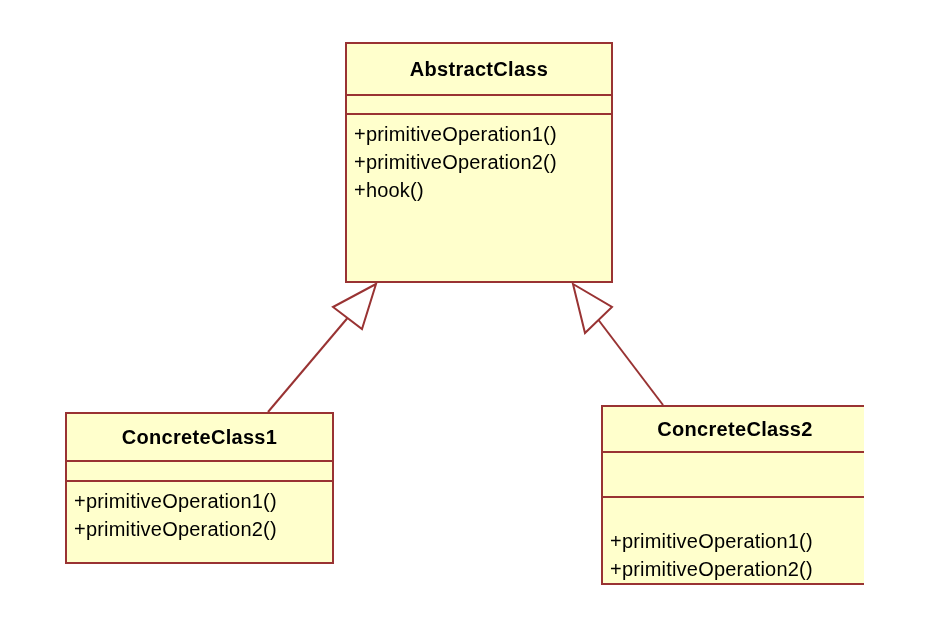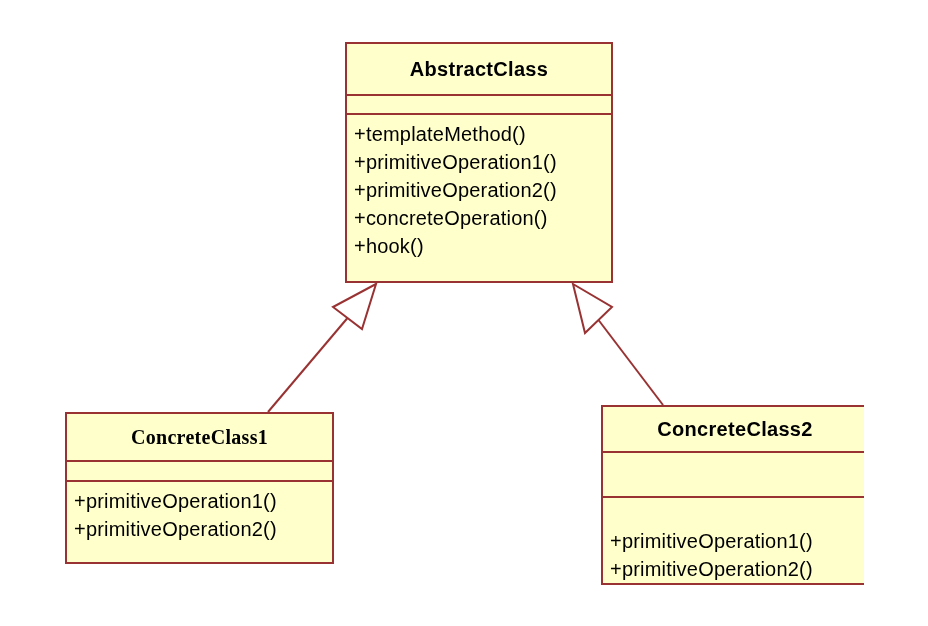--- a/index.html
+++ b/index.html
@@ -81,30 +81,28 @@
     <g>
       <line x1="663" y1="405" x2="598.5" y2="320"></line>
       <polygon points="573,284 612,307 585,333"></polygon>
     </g>
   </svg>
 
   <div class="uml-class" style="left:345px; top:42px; width:268px; height:241px;">
     <div class="title" style="height:52px;">AbstractClass</div>
     <div class="attrs" style="height:19px;"></div>
     <div class="methods">
-      <div>+templateMethod()</div>
       <div>+primitiveOperation1()</div>
       <div>+primitiveOperation2()</div>
-      <div>+concreteOperation()</div>
       <div>+hook()</div>
     </div>
   </div>
 
   <div class="uml-class" style="left:65px; top:412px; width:269px; height:152px;">
-    <div class="title" style="height:48px;font-family:Liberation Serif, serif;">ConcreteClass1</div>
+    <div class="title" style="height:48px;">ConcreteClass1</div>
     <div class="attrs" style="height:20px;"></div>
     <div class="methods">
       <div>+primitiveOperation1()</div>
       <div>+primitiveOperation2()</div>
     </div>
   </div>
 
   <div class="uml-class" style="left:601px; top:405px; width:268px; height:180px;gap:24px;">
     <div class="title" style="height:46px;">ConcreteClass2</div>
     <div class="attrs" style="height:21px;"></div>

